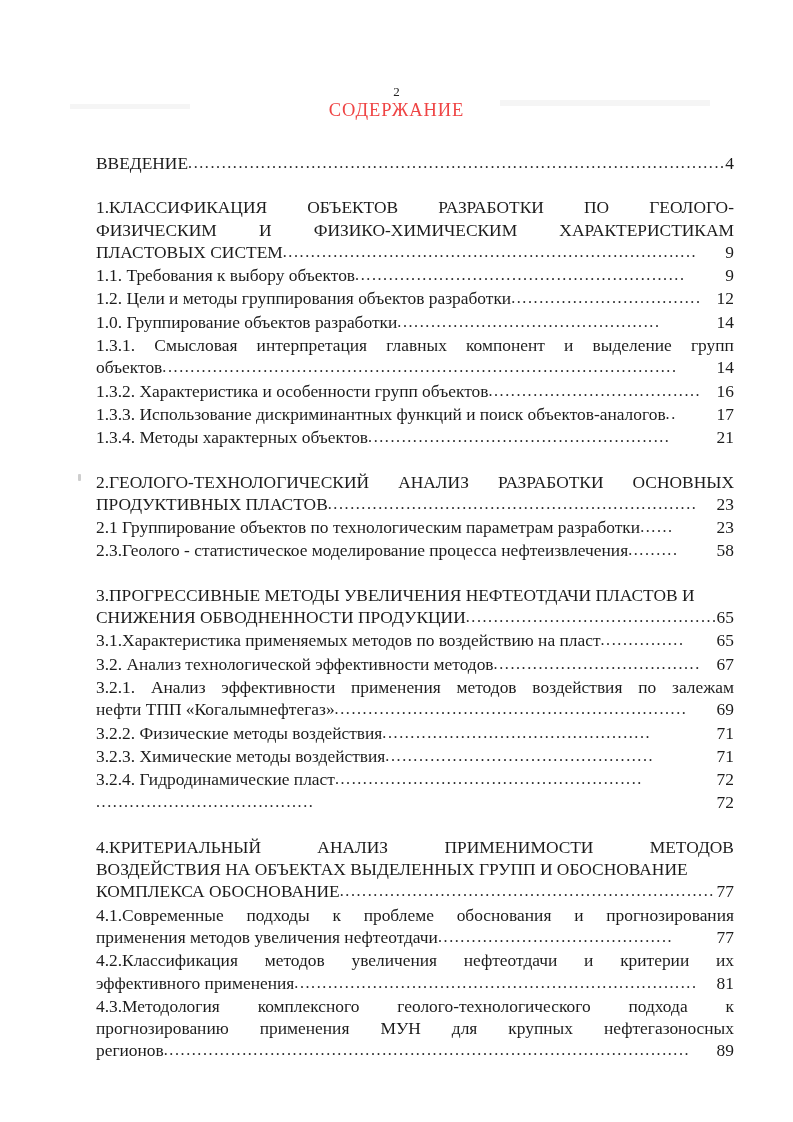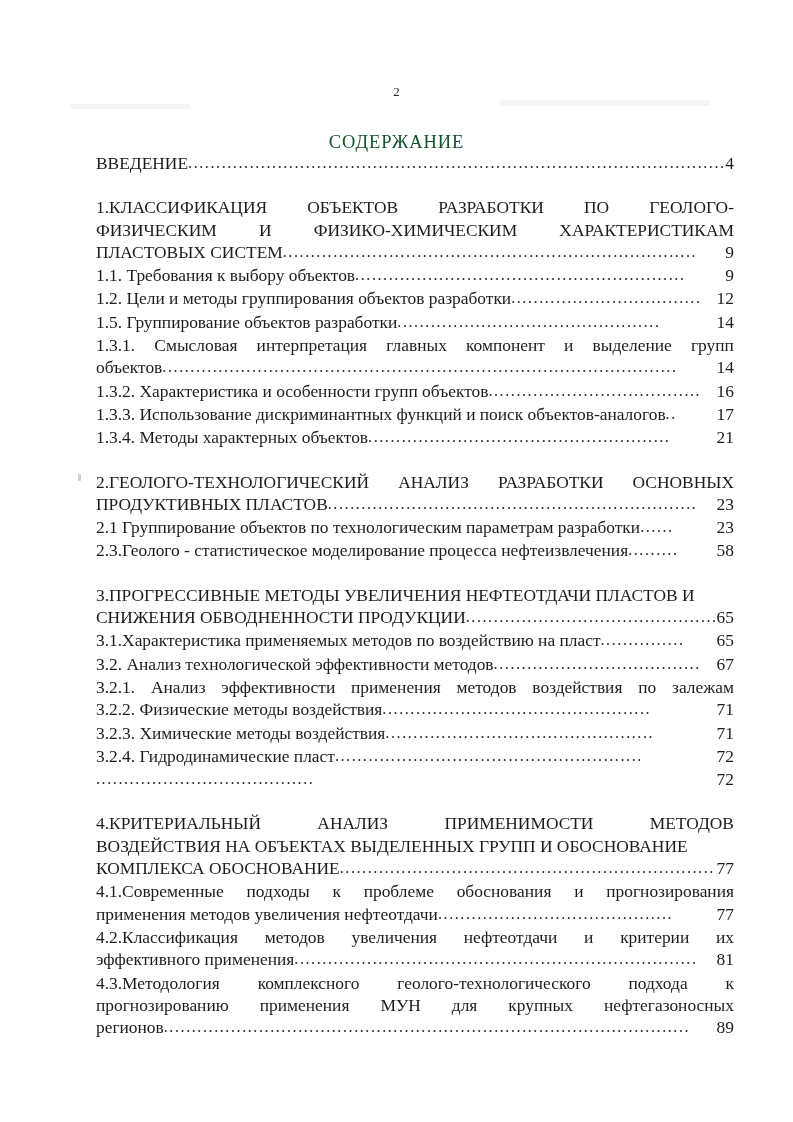--- a/index.html
+++ b/index.html
@@ -27,28 +27,28 @@
     width: 793px;
     text-align: center;
     font-size: 13px;
     line-height: 16px;
     color: #242424;
   }
 
   
   .doc-title {
     position: absolute;
-    top: 130px;
+    top: 98px;
     left: 0;
     width: 793px;
     text-align: center;
     font-size: 18.5px;
     line-height: 24px;
     letter-spacing: 0.9px;
-    color: #14532d;
+    color: #ef4444;
   }
 
   
   .toc {
     position: absolute;
     top: 152px;
     left: 96px;
     width: 638px;
   }
   .spacer {
@@ -164,21 +164,21 @@
       </div>
       <div class="entry">
         <div class="lastline">
           <span class="tail">1.2. Цели и методы группирования объектов разработки</span>
           <span class="leader">..................................</span>
           <span class="pageno">12</span>
         </div>
       </div>
       <div class="entry">
         <div class="lastline">
-          <span class="tail">1.5. Группирование объектов разработки</span>
+          <span class="tail">1.0. Группирование объектов разработки</span>
           <span class="leader">...............................................</span>
           <span class="pageno">14</span>
         </div>
       </div>
       <div class="entry">
         <div class="jline"><span>1.3.1.</span><span>Смысловая</span><span>интерпретация</span><span>главных</span><span>компонент</span><span>и</span><span>выделение</span><span>групп</span></div>
         <div class="lastline">
           <span class="tail">объектов</span>
           <span class="leader">............................................................................................</span>
           <span class="pageno">14</span>
@@ -246,20 +246,25 @@
       </div>
       <div class="entry">
         <div class="lastline">
           <span class="tail">3.2. Анализ технологической эффективности методов</span>
           <span class="leader">.....................................</span>
           <span class="pageno">67</span>
         </div>
       </div>
       <div class="entry">
         <div class="jline"><span>3.2.1.</span><span>Анализ</span><span>эффективности</span><span>применения</span><span>методов</span><span>воздействия</span><span>по</span><span>залежам</span></div>
+        <div class="lastline">
+          <span class="tail">нефти ТПП «Когалымнефтегаз»</span>
+          <span class="leader">...............................................................</span>
+          <span class="pageno">69</span>
+        </div>
       </div>
       <div class="entry">
         <div class="lastline">
           <span class="tail">3.2.2. Физические методы воздействия</span>
           <span class="leader">................................................</span>
           <span class="pageno">71</span>
         </div>
       </div>
       <div class="entry">
         <div class="lastline">

